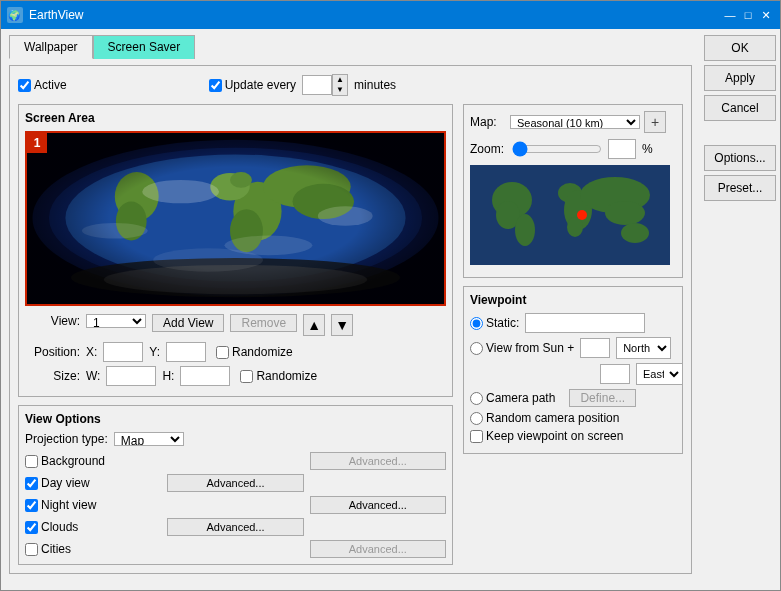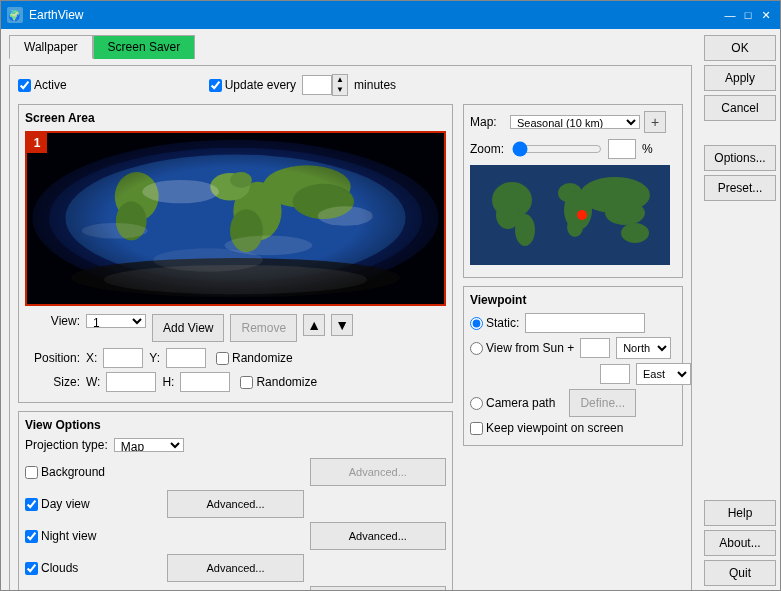--- a/index.html
+++ b/index.html
@@ -77,21 +77,21 @@
       overflow: hidden;
     }
 
     .tabs {
       display: flex;
       gap: 0;
       margin-bottom: 6px;
     }
     .tab {
       padding: 4px 14px;
-      background: #22c55e;
+      background: #5eead4;
       border: 1px solid #aaa;
       border-bottom: none;
       cursor: pointer;
       font-size: 12px;
       color: #000;
     }
     .tab.active {
       background: #f0f0f0;
       border-bottom: 1px solid #f0f0f0;
       z-index: 1;
@@ -203,21 +203,21 @@
     }
     input[type="text"] {
       height: 20px;
       border: 1px solid #aaa;
       padding: 0 3px;
       font-size: 12px;
       background: white;
     }
 
     .btn {
-      height: 28px;
+      height: 18px;
       padding: 0 10px;
       border: 1px solid #aaa;
       background: #e8e8e8;
       font-size: 12px;
       cursor: pointer;
       white-space: nowrap;
     }
     .btn:disabled { color: #999; cursor: default; }
 
     .arrow-btn {
@@ -305,23 +305,23 @@
       background: white;
       border: 1px solid #aaa;
       padding: 2px 4px;
       font-size: 12px;
       height: 20px;
       width: 120px;
     }
 
     .right-buttons {
       width: 80px;
-      padding: 6px 6px 4px 4px;
-      display: flex;
-      flex-direction: column;
+      padding: 6px 6px 16px 4px;
+      display: flex;
+      flex-direction: row;
       gap: 11px;
     }
     .right-btn {
       width: 72px;
       height: 26px;
       border: 1px solid #aaa;
       background: #e8e8e8;
       font-size: 12px;
       cursor: pointer;
       text-align: center;
@@ -648,36 +648,42 @@
                 <select style="width:55px; height:22px; font-size:11px;">
                   <option>North</option>
                   <option>South</option>
                   <option>East</option>
                   <option>West</option>
                 </select>
               </div>
 
               <div class="vp-row" style="padding-left:130px;">
                 <input type="text" style="width: 30px; font-size: 12px; height: 20px; border: 1px solid rgb(170, 170, 170); text-align: center;">
-                <select style="width:55px; height:22px; font-size:11px;">
+                <select style="width:47px; height:22px; font-size:11px;">
                   <option>East</option>
                   <option>West</option>
                   <option>North</option>
                   <option>South</option>
                 </select>
               </div>
 
               <div class="vp-row">
                 <label class="radio-label">
                   <input type="radio" name="vp" style="">
                   <span>Camera path</span>
                 </label>
                 <button class="btn" disabled="" style="margin-left:8px;">Define...</button>
               </div>
 
+              <div class="vp-row">
+                <label class="radio-label">
+                  <input type="radio" name="vp" style="">
+                  <span>Random camera position</span>
+                </label>
+              </div>
 
               <div class="vp-row">
                 <label class="checkbox-label">
                   <input type="checkbox" style="">
                   <span>Keep viewpoint on screen</span>
                 </label>
               </div>
             </div>
 
           </div>

